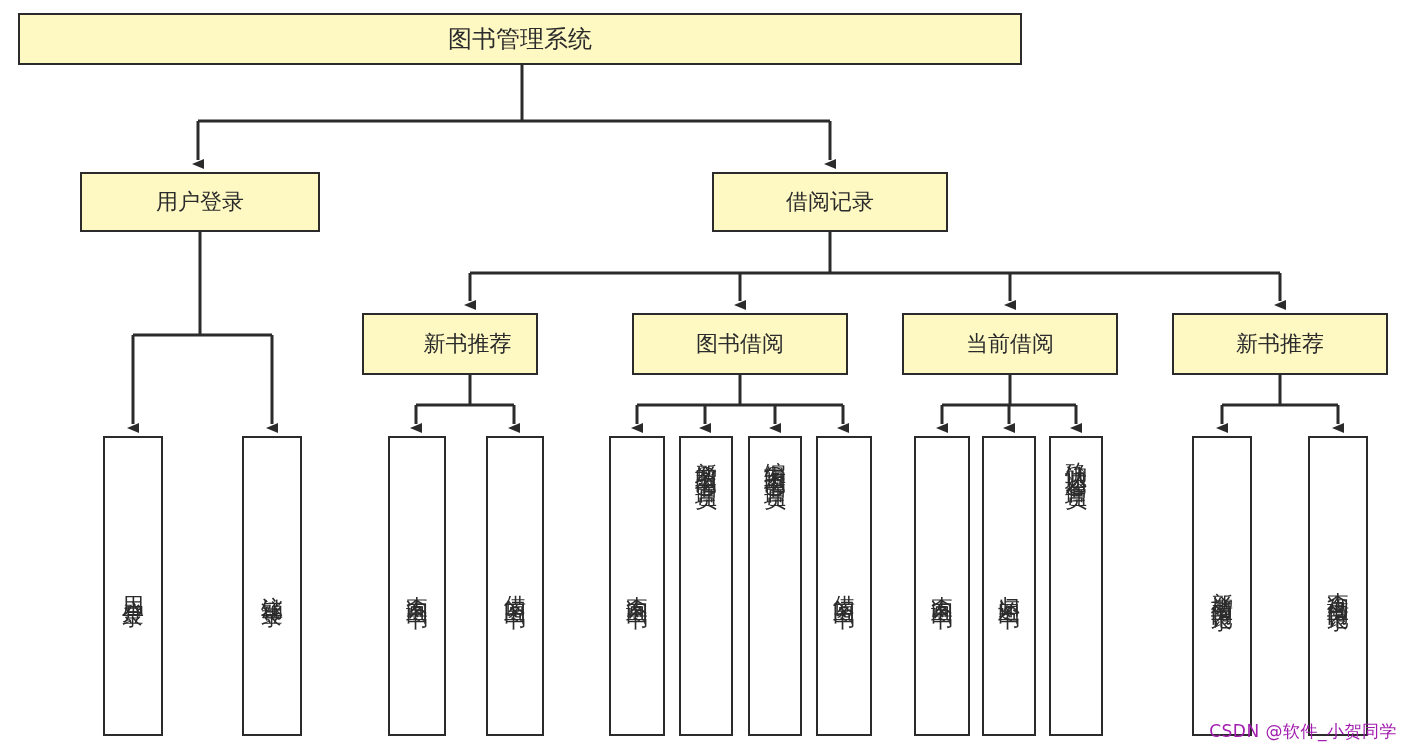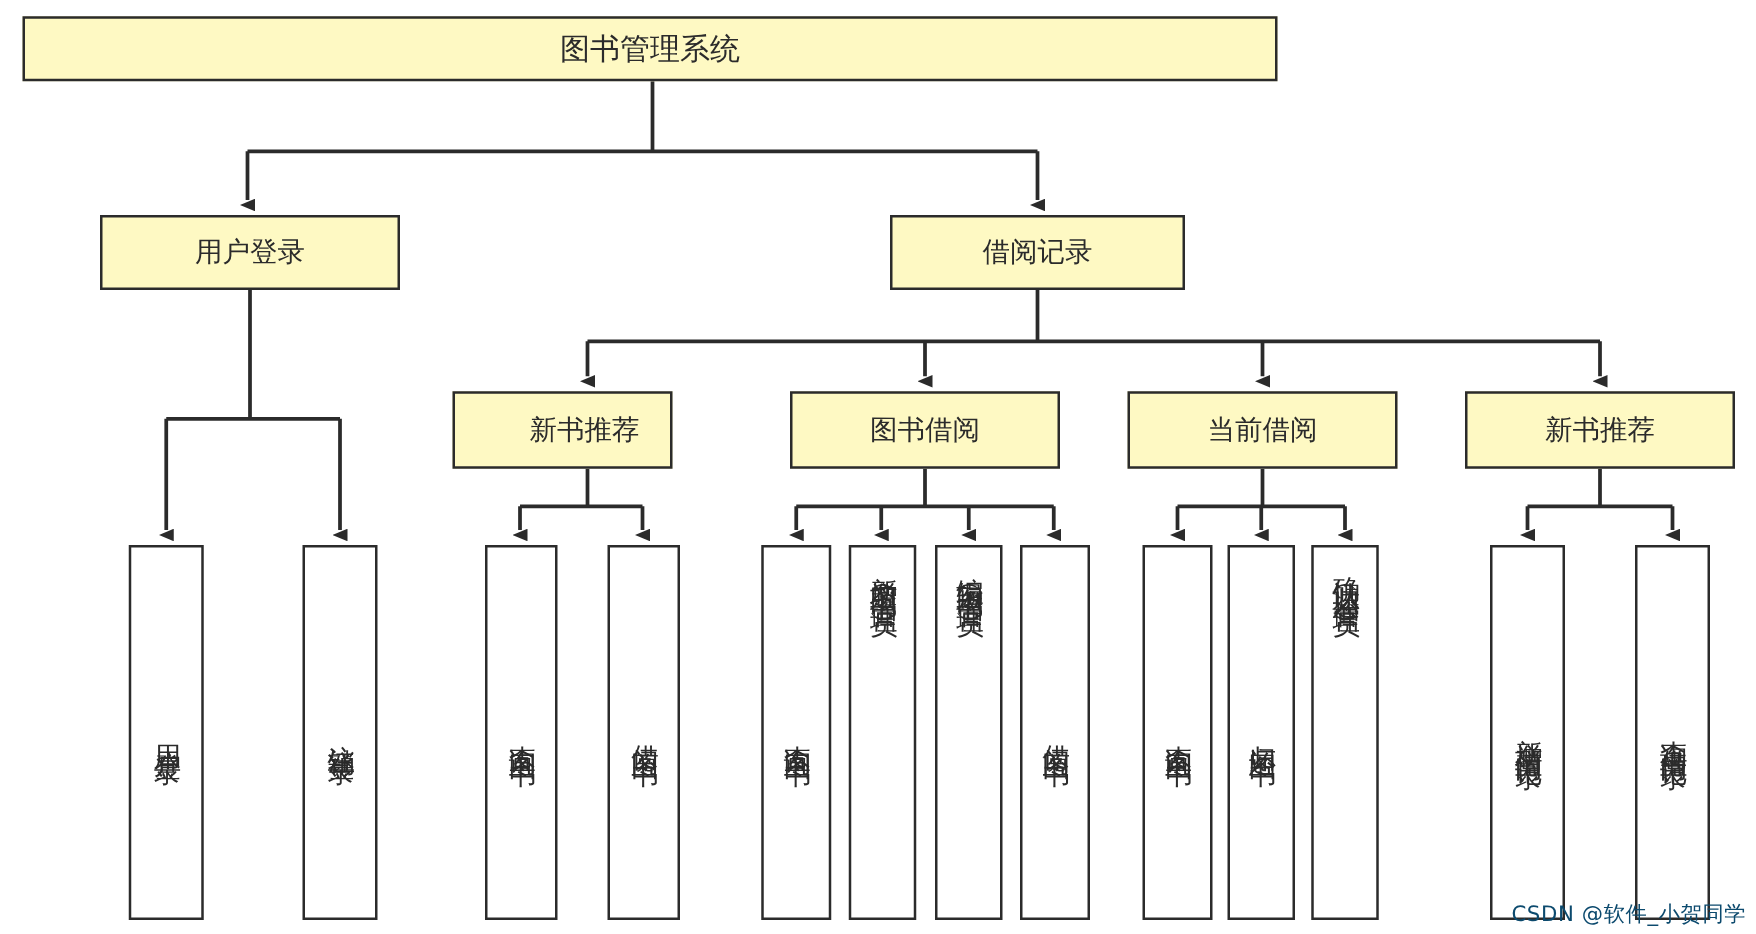--- a/index.html
+++ b/index.html
@@ -46,21 +46,21 @@
     line-height:1;
     white-space:nowrap;
   }
   .leaf.mid{align-items:center;}
   .leaf.top{align-items:flex-start;padding-top:6px;}
 
   .watermark{
     position:absolute;
     right:8px;bottom:4px;
     font-size:17px;
-    color:#0c4a6e;
+    color:#a21caf;
     z-index:5;
     white-space:nowrap;
     letter-spacing:0.5px;
     margin-top:40px;
   }
 </style>
 </head>
 <body>
 
 <div id="stage">

